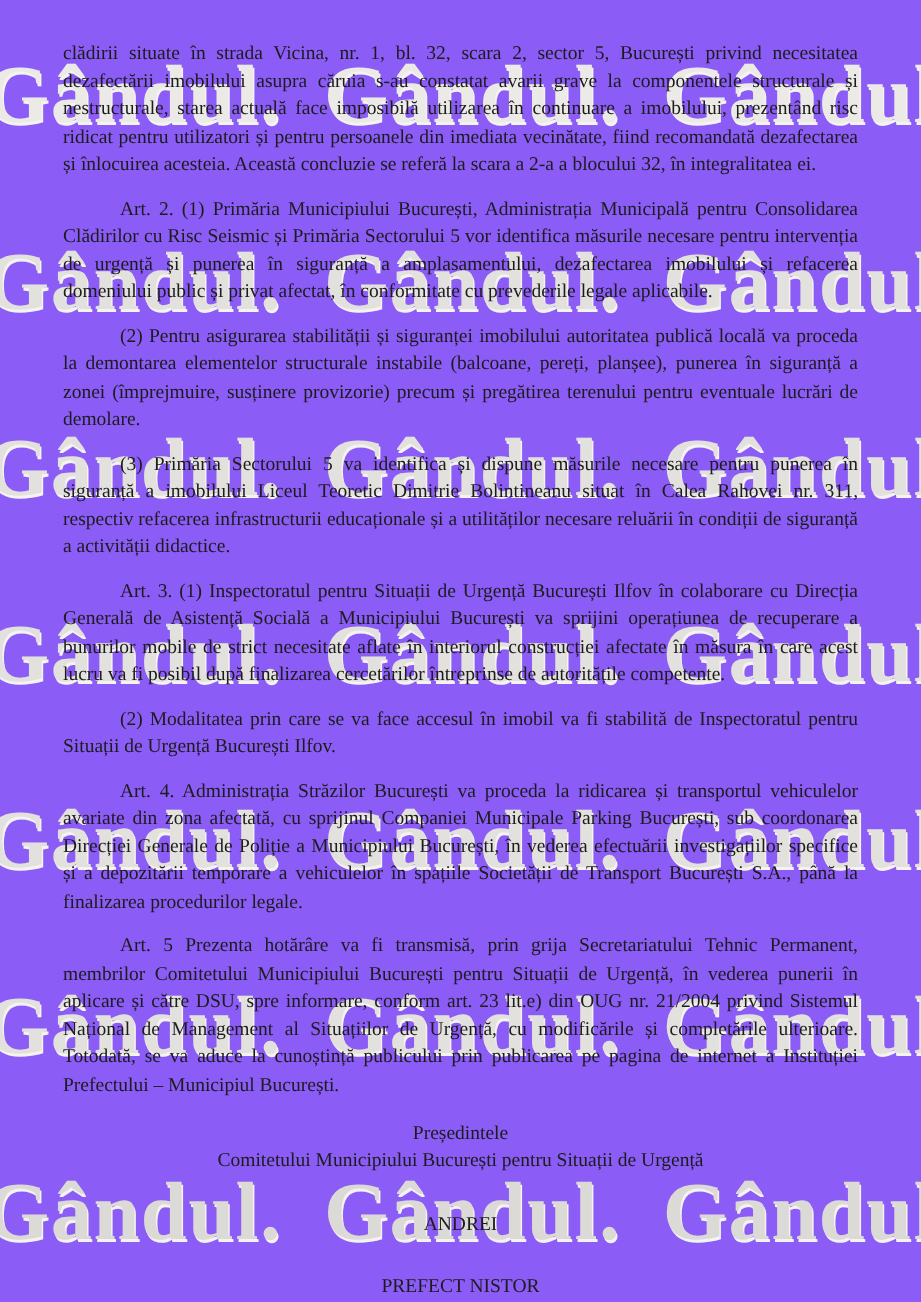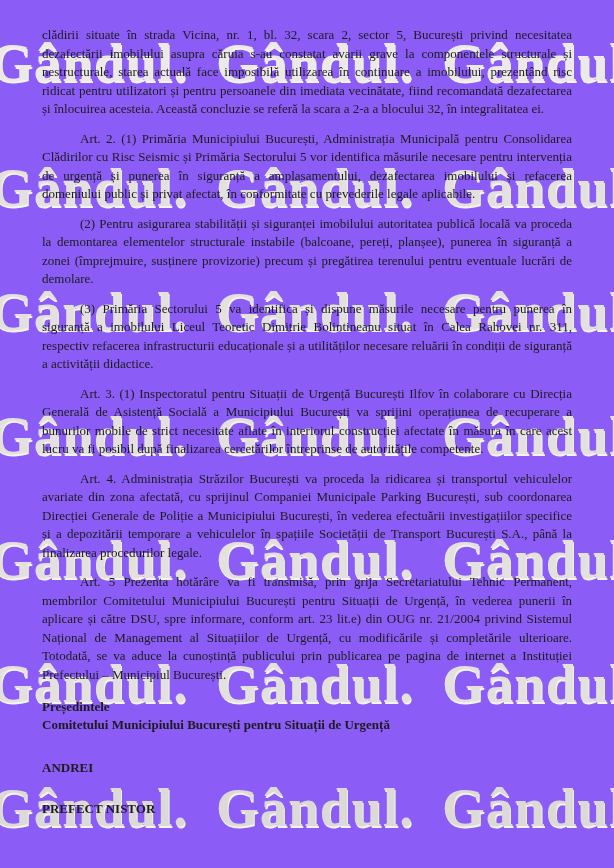--- a/index.html
+++ b/index.html
@@ -54,21 +54,22 @@
     text-align: justify;
   }
   .para {
     margin: 0 0 11px 0;
     text-indent: 38px;
   }
   .para.no-indent { text-indent: 0; }
   .b { font-weight: 400; }
   .i { }
   .sig {
-    font-weight: 700;
+    text-align: center;
+    font-weight: 400;
     text-indent: 0;
   }
   .sig-role  { margin-top: 14px; line-height: 18px; }
   .sig-title { margin-top: 25px; }
   .sig-name  { margin-top: 22px; }
 </style>
 </head>
 <body>
 
 <div class="page">
@@ -116,20 +117,21 @@
     <p class="para no-indent"><span class="i">clădirii situate în strada Vicina, nr. 1, bl. 32, scara 2, sector 5, București</span><span> privind necesitatea dezafectării imobilului asupra căruia s-au constatat avarii grave la componentele structurale și nestructurale, starea actuală face imposibilă utilizarea în continuare a imobilului, prezentând risc ridicat pentru utilizatori și pentru persoanele din imediata vecinătate, fiind recomandată dezafectarea și înlocuirea acesteia. Această concluzie se referă la scara a 2-a a blocului 32, în integralitatea ei.</span></p>
 
     <p class="para"><span class="b">Art. 2.</span><span> (1) Primăria Municipiului București, Administrația Municipală pentru Consolidarea Clădirilor cu Risc Seismic și Primăria Sectorului 5 vor identifica măsurile necesare pentru intervenția de urgență și punerea în siguranță a amplasamentului, dezafectarea imobilului și refacerea domeniului public și privat afectat, în conformitate cu prevederile legale aplicabile.</span></p>
 
     <p class="para"><span>(2) Pentru asigurarea stabilității și siguranței imobilului autoritatea publică locală va proceda la demontarea elementelor structurale instabile (balcoane, pereți, planșee), punerea în siguranță a zonei (împrejmuire, susținere provizorie) precum și pregătirea terenului pentru eventuale lucrări de demolare.</span></p>
 
     <p class="para"><span>(3) Primăria Sectorului 5 va identifica și dispune măsurile necesare pentru punerea în siguranță a imobilului Liceul Teoretic Dimitrie Bolintineanu situat în Calea Rahovei nr. 311, respectiv refacerea infrastructurii educaționale și a utilităților necesare reluării în condiții de siguranță a activității didactice.</span></p>
 
     <p class="para"><span class="b">Art. 3.</span><span> (1) Inspectoratul pentru Situații de Urgență București Ilfov în colaborare cu Direcția Generală de Asistență Socială a Municipiului București va sprijini operațiunea de recuperare a bunurilor mobile de strict necesitate aflate în interiorul construcției afectate în măsura în care acest lucru va fi posibil după finalizarea cercetărilor întreprinse de autoritățile competente.</span></p>
 
+    <p class="para"><span>(2) Modalitatea prin care se va face accesul în imobil va fi stabilită de Inspectoratul pentru Situații de Urgență București Ilfov.</span></p>
 
     <p class="para"><span class="b">Art. 4.</span><span> Administrația Străzilor București va proceda la ridicarea și transportul vehiculelor avariate din zona afectată, cu sprijinul Companiei Municipale Parking București, sub coordonarea Direcției Generale de Poliție a Municipiului București, în vederea efectuării investigațiilor specifice și a depozitării temporare a vehiculelor în spațiile Societății de Transport București S.A., până la finalizarea procedurilor legale.</span></p>
 
     <p class="para"><span class="b">Art. 5</span><span> Prezenta hotărâre va fi transmisă, prin grija Secretariatului Tehnic Permanent, membrilor Comitetului Municipiului București pentru Situații de Urgență, în vederea punerii în aplicare și către DSU, spre informare, conform art. 23 lit.e) din OUG nr. 21/2004 </span><span class="i">privind Sistemul Național de Management al Situațiilor de Urgență</span><span>, cu modificările și completările ulterioare. Totodată, se va aduce la cunoștință publicului prin publicarea pe pagina de internet a Instituției Prefectului – Municipiul București.</span></p>
 
     <div class="sig sig-role">
       <div>Președintele</div>
       <div>Comitetului Municipiului București pentru Situații de Urgență</div>
     </div>
 

